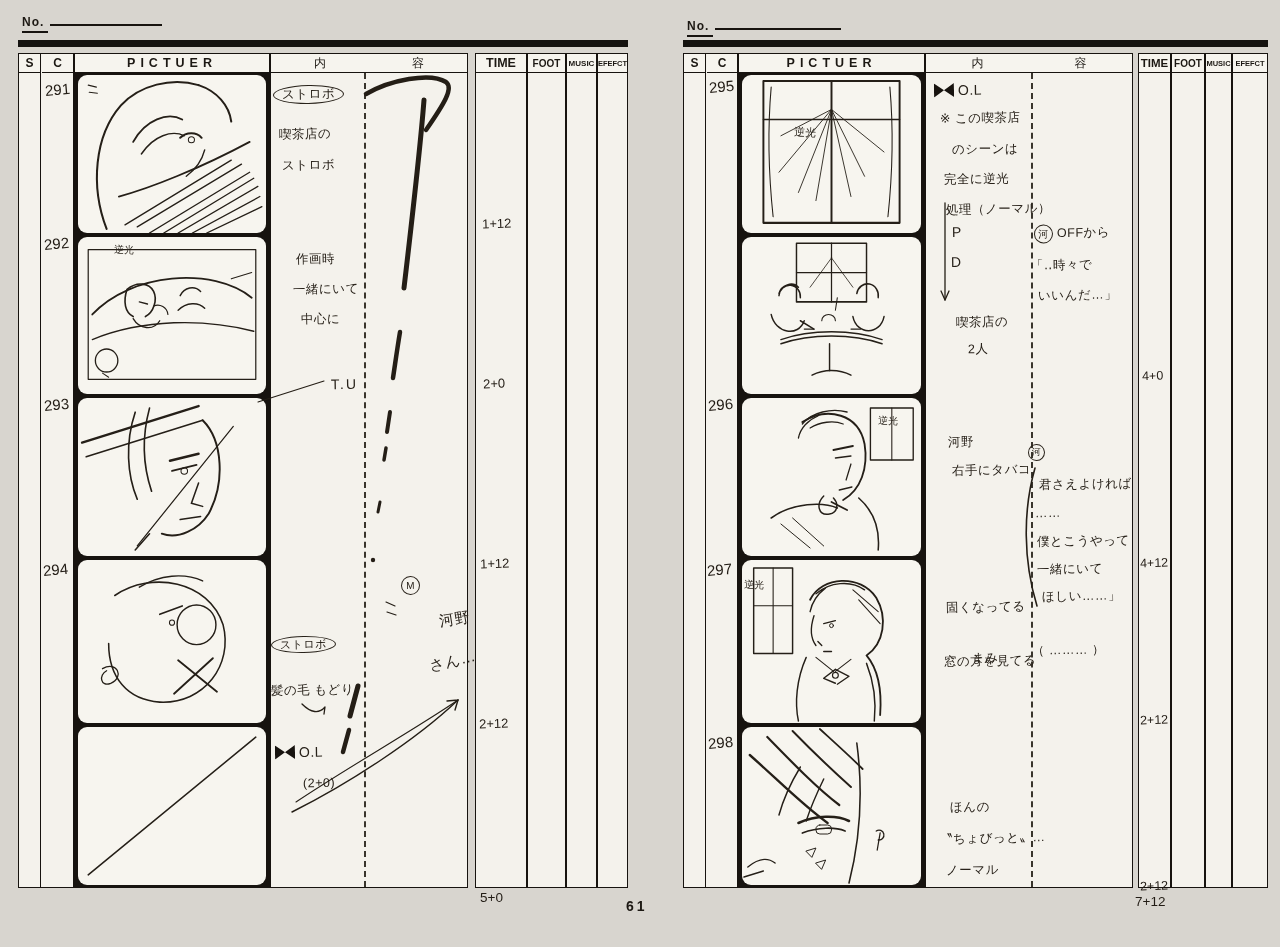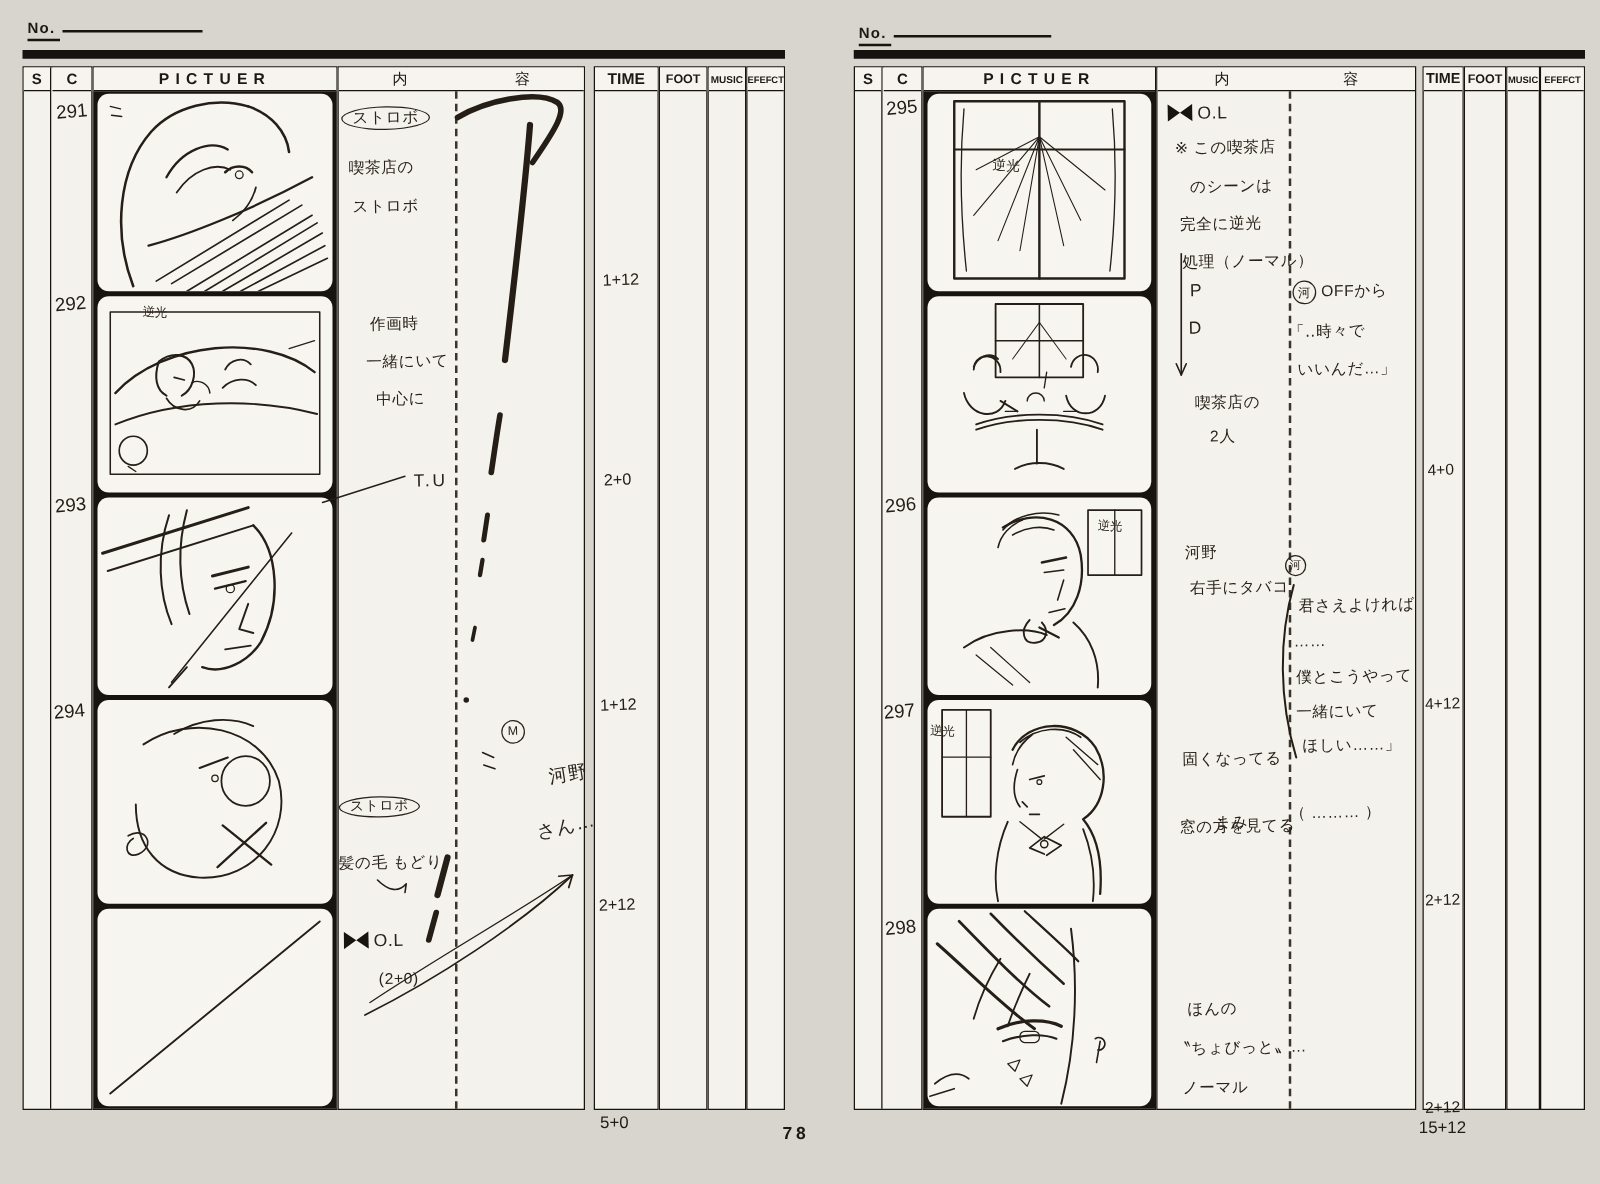--- a/index.html
+++ b/index.html
@@ -34,21 +34,21 @@
 </style>
 </head>
 <body>
 
 <div class="no-wrap" style="left:22px;top:12px">
   <span class="nl">No.</span><span class="rule" style="width:112px"></span>
 </div>
 <div class="no-wrap" style="left:687px;top:16px">
   <span class="nl">No.</span><span class="rule" style="width:126px"></span>
 </div>
-<div class="pageno" style="left:626px;top:898px">78</div>
+<div class="pageno" style="left:626px;top:898px">61</div>
 
 <div class="board" style="left:18px;width:610px">
   <div class="topbar"></div>
 
   <div class="grp" style="left:0;width:56px">
     <div class="vdivider" style="left:21px"></div>
     <div class="hdr" style="width:21px;font-size:12px">S</div>
     <div class="hdr" style="left:23px;width:31px;font-size:12px">C</div>
     <div class="cut" style="left:26px;top:27px">291</div>
     <div class="cut" style="left:25px;top:181px">292</div>
@@ -330,20 +330,20 @@
   <div class="grp" style="left:488px;width:34px">
     <div class="hdr" style="font-size:10px">FOOT</div>
   </div>
   <div class="grp" style="left:522px;width:27px">
     <div class="hdr" style="font-size:7.5px">MUSIC</div>
   </div>
   <div class="grp" style="left:549px;width:36px">
     <div class="hdr" style="font-size:7.5px">EFEFCT</div>
   </div>
 
-  <div class="total" style="left:452px;top:854px">15+12</div>
+  <div class="total" style="left:452px;top:854px">7+12</div>
 
   <svg class="overlay" width="585" height="865" viewBox="0 0 585 865">
     <path d="M262,163 L262,260" stroke-width="1.3"></path>
     <path d="M262,260 l-4,-9 M262,260 l4,-9" stroke-width="1.3"></path>
     <path d="M352,428 C340,470 340,520 354,566" stroke-width="1.6"></path>
   </svg>
 </div>
 
 </body></html>

